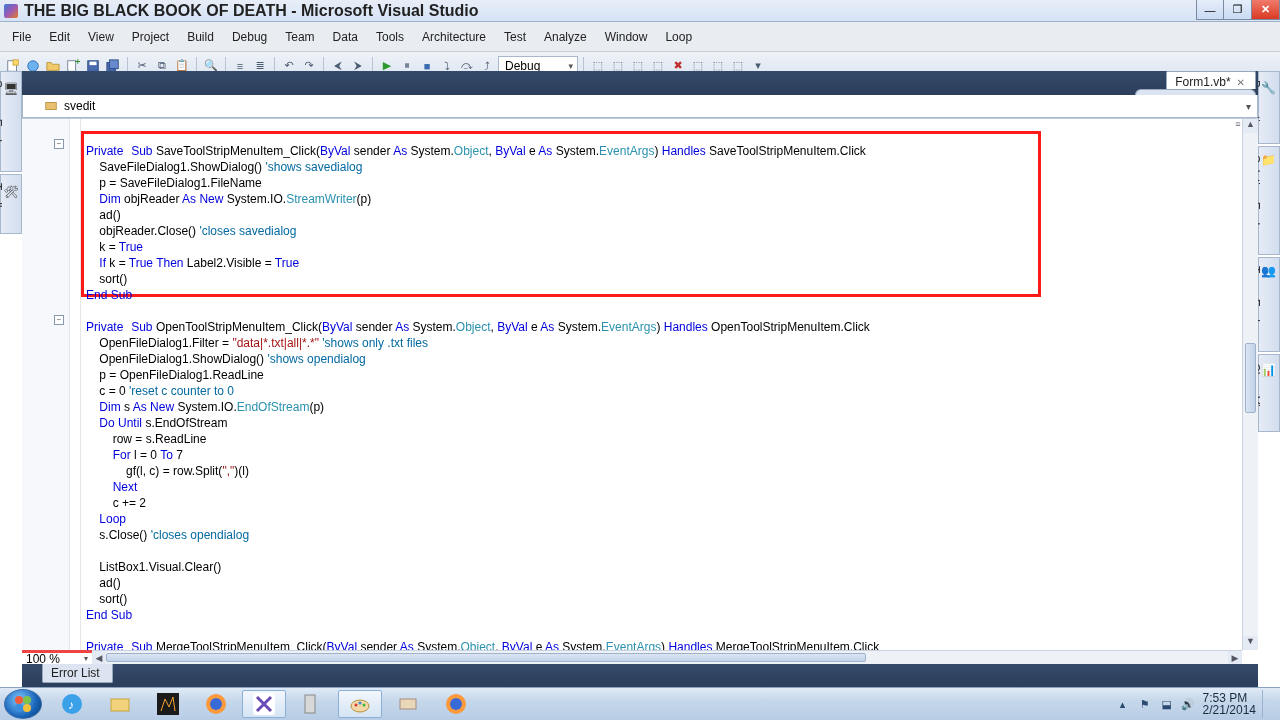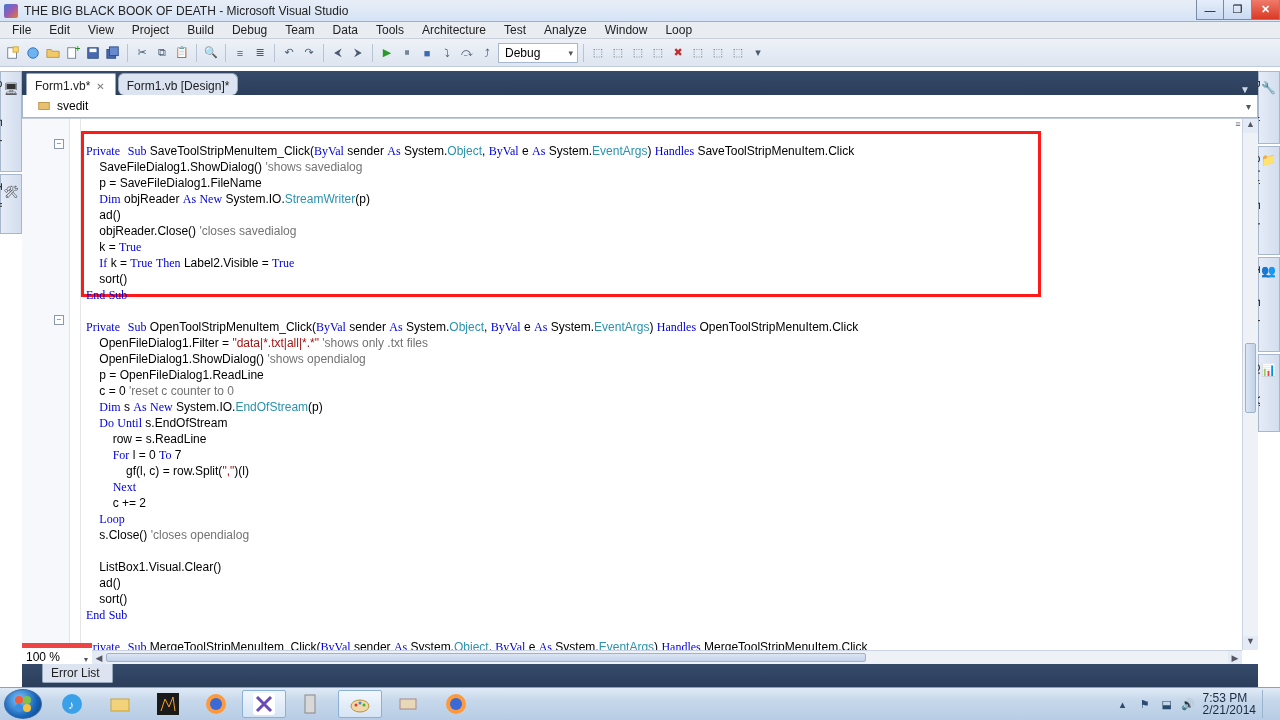--- a/index.html
+++ b/index.html
@@ -1,80 +1,80 @@
 <!DOCTYPE html>
 <html><head>
 <meta charset="utf-8">
 <style>
 * { margin:0; padding:0; box-sizing:border-box; font-family:"Segoe UI",Tahoma,sans-serif; font-size:12px; }
 body { background:#fff; width:1280px; height:720px; overflow:hidden; position:relative; }
 
 
 .titlebar { height:22px; background:linear-gradient(#e8eef7,#d5e3f6); border-bottom:1px solid #a0b0c8; display:flex; align-items:center; padding:0 4px; position:relative; }
 .titlebar .vs-icon { width:14px; height:14px; margin-right:6px; background:linear-gradient(135deg,#3a7bd5,#9b59b6,#e67e22); border-radius:2px; }
-.titlebar .title { color:#222; font-size:12px; }
+.titlebar .title { color:#222; font-size:16px;font-weight:bold; }
 .win-controls { position:absolute; right:0; top:0; display:flex; }
 .win-btn { width:28px; height:20px; border:1px solid #7a8aa0; border-top:none; display:flex; align-items:center; justify-content:center; font-size:11px; }
 .win-min { background:linear-gradient(#e6eefb,#c9daf2); }
 .win-max { background:linear-gradient(#e6eefb,#c9daf2); border-left:none; }
 .win-close { background:linear-gradient(#f07a6b,#d93a24); color:#fff; font-weight:bold; border-left:none; }
 
 
-.menubar { height:17px; background:#e9edf2; border-bottom:1px solid #c8d0da; display:flex; align-items:center; padding:0 4px; gap:2px; }
+.menubar { height:30px; background:#e9edf2; border-bottom:1px solid #c8d0da; display:flex; align-items:center; padding:0 4px; gap:2px; }
 .menubar span { padding:2px 8px; color:#222; cursor:default; }
 
 
 .toolbar { height:28px; background:linear-gradient(#eef2f8,#dde5f0); border-bottom:1px solid #c0ccdc; display:flex; align-items:center; padding:0 4px; gap:2px; }
 .tbtn { width:18px; height:18px; border:1px solid transparent; display:flex; align-items:center; justify-content:center; font-size:11px; color:#4a5a70; }
 .tsep { width:1px; height:18px; background:#b8c4d4; margin:0 3px; }
 .tbtn svg { width:14px; height:14px; }
 .config-dd { height:20px; border:1px solid #a8b8cc; background:#fff; padding:0 16px 0 6px; font-size:11px; display:flex; align-items:center; position:relative; min-width:80px; }
 .config-dd:after { content:"▾"; position:absolute; right:4px; font-size:9px; color:#555; }
 
 
 .left-tabs { position:absolute; left:0; top:71px; width:22px; display:flex; flex-direction:column; }
 .side-tab { writing-mode:vertical-rl; background:linear-gradient(90deg,#e6ecf6,#d2ddee); border:1px solid #a8b8cc; padding:8px 3px; font-size:11px; color:#333; text-align:center; margin-bottom:2px; cursor:default; }
 .side-tab .tiny-icon { display:block; width:14px; height:14px; margin:0 auto 4px; }
 .right-tabs { position:absolute; right:0; top:71px; width:22px; display:flex; flex-direction:column; }
 
 
-.doctabs { position:absolute; left:22px; right:22px; top:71px; height:24px; background:linear-gradient(#354a6a,#2b3e5b); display:flex; align-items:flex-end; padding-left:4px; }
+.doctabs { position:absolute; left:22px; right:22px; top:71px; height:24px; background:linear-gradient(#354a6a,#2b3e5b); display:flex; align-items:flex-end; padding-left:4px;flex-direction:column; }
 .tab { height:22px; background:#fff; border:1px solid #98a8bc; border-bottom:none; padding:3px 8px 0 8px; font-size:11px; color:#222; display:flex; align-items:center; gap:4px; border-radius:2px 2px 0 0; margin-right:2px; }
 .tab.inactive { background:#dbe4f0;border-radius:6px; }
 .tab .close-x { font-size:10px; color:#777; padding:0 2px; }
 .doctabs .expand { margin-left:auto; color:#cdd8e8; padding:0 8px; font-size:10px; }
 
 
 .ddrow { position:absolute; left:22px; right:22px; top:95px; height:24px; background:#f3f6fb; border-bottom:1px solid #c0ccdc; display:flex; }
-.dd { flex:1; border:1px solid #a8b8cc; border-top:none; display:flex; align-items:center; padding:0 14px; background:#fff; position:relative; }
+.dd { flex:1; border:1px solid #a8b8cc; border-top:none; display:flex; align-items:center; padding:0 21px; background:#fff; position:relative; }
 .dd .ico { width:14px; height:14px; margin-right:6px; display:inline-block; }
 .dd:after { content:"▾"; position:absolute; right:6px; font-size:10px; color:#555; }
 
 
 .codewrap { position:absolute; left:22px; right:22px; top:119px; bottom:56px; background:#fff; }
 .gutter { position:absolute; left:0; top:0; bottom:14px; width:48px; background:#f6f8fb; border-right:1px solid #e0e6ee; }
 .gline { position:absolute; left:58px; top:0; bottom:14px; width:1px; background:#e6e6e6; }
 .outline-toggle { position:absolute; left:32px; width:10px; height:10px; border:1px solid #8a98ac; background:#fff; font-size:8px; line-height:8px; text-align:center; color:#556; }
 .vscroll { position:absolute; right:0; top:0; bottom:14px; width:16px; background:#eef2f7; border-left:1px solid #c8d2e0; }
 .vscroll-track { position:absolute; top:14px; bottom:14px; left:2px; right:2px; }
 .vscroll-thumb { position:absolute; left:0; right:0; background:linear-gradient(90deg,#dbe5f3,#c2d2e8); border:1px solid #9eb2cc; border-radius:2px; }
 .vscroll .arr { position:absolute; left:0; right:0; height:14px; text-align:center; font-size:9px; color:#556; background:#e4ebf4; }
 .hscroll { position:absolute; left:70px; right:16px; bottom:0; height:14px; background:#eef2f7; border-top:1px solid #c8d2e0; }
 .hscroll-thumb { position:absolute; top:2px; bottom:2px; background:linear-gradient(#dbe5f3,#c2d2e8); border:1px solid #9eb2cc; border-radius:2px; }
 .hscroll .arr { position:absolute; top:0; bottom:0; width:14px; text-align:center; font-size:9px; color:#556; background:#e4ebf4; line-height:14px; }
 
 .code { position:absolute; left:64px; right:16px; top:8px; font-family:Consolas,monospace; font-size:13px; line-height:16px; white-space:pre; color:#000; }
-.kw { color:#0000dd;font-family:Liberation Serif, serif; }
+.kw { color:#0000dd; }
 .ty { color:#2b91af; }
-.cm { color:#737373; }
+.cm { color:#0369a1; }
 .st { color:#a31515; }
 .redbox { position:absolute; border:3px solid #ff1a1a; pointer-events:none; }
 
 
-.zoom { position:absolute; left:0; bottom:0; height:21px; width:70px; border-top:5px solid #ef4444; font-size:11px; padding-left:4px; display:flex; align-items:flex-end; background:#fff; }
+.zoom { position:absolute; left:0; bottom:0; height:14px; width:70px; border-top:3px solid #ef4444; font-size:11px; padding-left:4px; display:flex; align-items:center; background:#fff; }
 .zoom:after { content:"▾"; font-size:8px; margin-left:auto; margin-right:4px; color:#555; }
 
 .bottom-tabs { position:absolute; left:22px; right:22px; bottom:33px; height:23px; background:linear-gradient(#354a6a,#2b3e5b); display:flex; align-items:flex-start; padding-left:20px; }
 .btab { background:#dbe4f0; border:1px solid #98a8bc; border-top:none; padding:2px 8px; font-size:11px; color:#222; border-radius:0 0 2px 2px; }
 .btab .pin { font-size:10px; margin-left:4px; color:#777; }
 
 
 .taskbar { position:absolute; left:0; right:0; bottom:0; height:33px; background:linear-gradient(#dfeaf6,#c6d7ea 40%,#b7cde5); border-top:1px solid #8aa2c0; display:flex; align-items:center; padding:0 4px; }
 .start-orb { width:38px; height:30px; border-radius:50%; background:radial-gradient(circle at 40% 35%,#7fc7ff,#1864b8 60%,#0a3a6e); border:1px solid #3a6aa8; margin-right:8px; position:relative; display:flex; align-items:center; justify-content:center; }
 .start-orb svg { width:20px; height:20px; }

